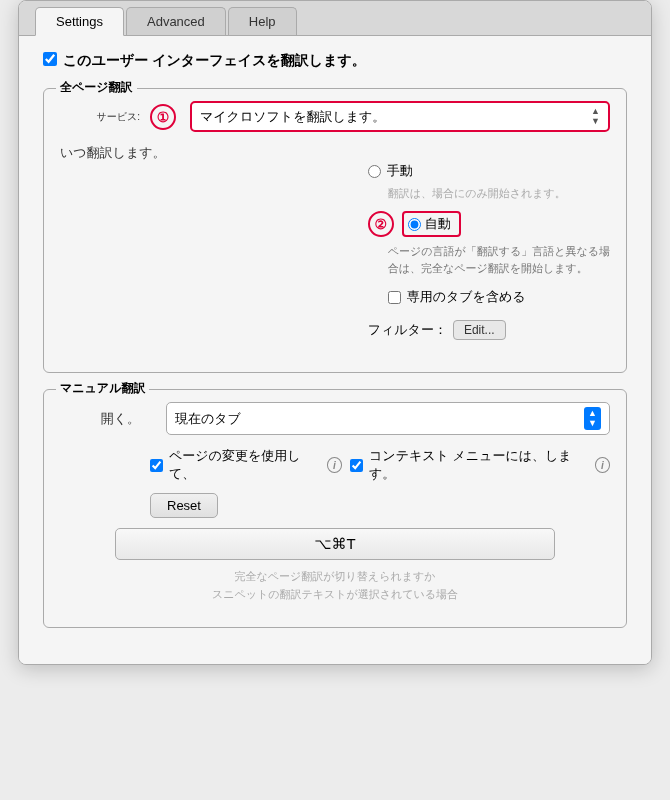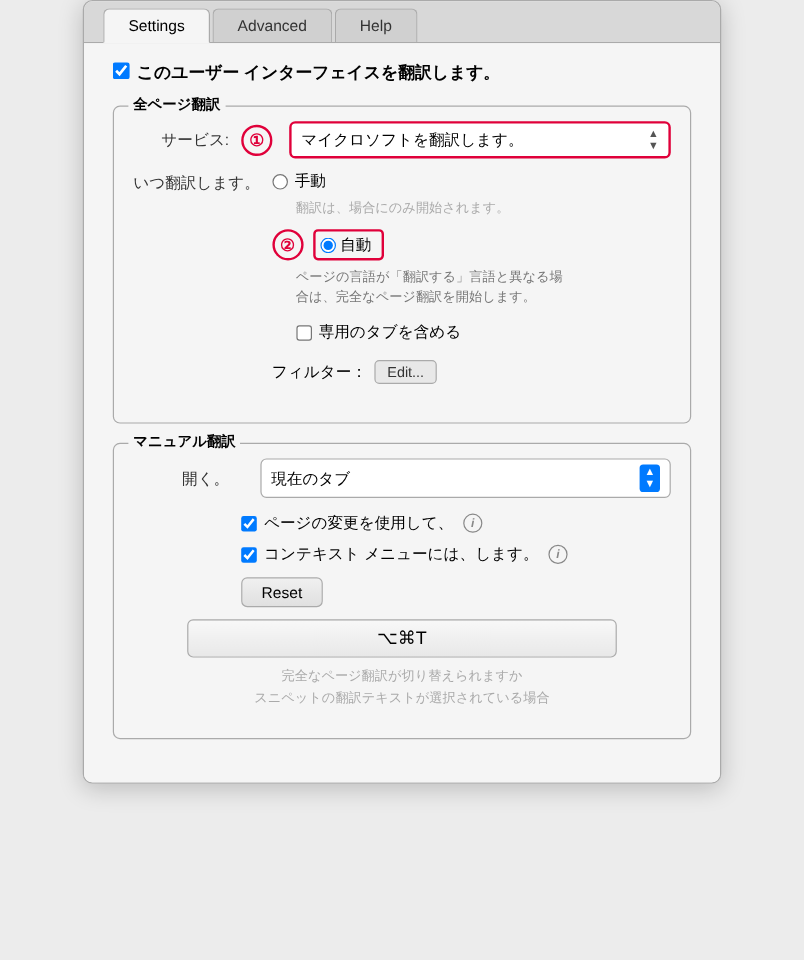--- a/index.html
+++ b/index.html
@@ -7,21 +7,21 @@
       font-family: -apple-system, BlinkMacSystemFont, "Hiragino Sans", "Yu Gothic", sans-serif;
       background: #ececec;
       width: 670px;
       min-height: 800px;
       display: flex;
       justify-content: center;
       align-items: flex-start;
       padding: 0;
     }
     .window {
-      width: 532px;
+      width: 634px;
       background: #f5f5f5;
       border: 1px solid #aaa;
       border-radius: 8px;
       overflow: hidden;
       box-shadow: 0 4px 20px rgba(0,0,0,0.2);
     }
     
     .tab-bar {
       display: flex;
       background: #d8d8d8;
@@ -88,21 +88,21 @@
       color: #000;
     }
     
     .form-row {
       display: flex;
       align-items: center;
       margin-bottom: 10px;
       gap: 10px;
     }
     .form-label {
-      font-size: 13px;
+      font-size: 10px;
       color: #333;
       min-width: 80px;
       text-align: right;
     }
     
     .circle-badge {
       display: inline-flex;
       align-items: center;
       justify-content: center;
       width: 26px;
@@ -224,21 +224,21 @@
       font-size: 13px;
       background: white;
       display: flex;
       align-items: center;
       justify-content: space-between;
       color: #000;
     }
     .manual-checkboxes {
       margin-left: 90px;
       display: flex;
-      flex-direction: column;
+      flex-direction: row;
       gap: 8px;
     }
     .manual-checkbox-row {
       display: flex;
       align-items: center;
       gap: 6px;
       font-size: 13px;
       color: #000;
     }
     .manual-checkbox-row input[type="checkbox"] {
@@ -304,20 +304,21 @@
       min-width: 80px;
       text-align: right;
       margin-right: 10px;
       align-self: flex-start;
       padding-top: 2px;
     }
     .when-container {
       display: flex;
       align-items: flex-end;
       margin-bottom: 8px;
+      flex-direction: column;
     }
     .when-options {
       display: flex;
       flex-direction: column;
       gap: 4px;
     }
     .stepper-blue {
       display: flex;
       flex-direction: column;
       align-items: center;

